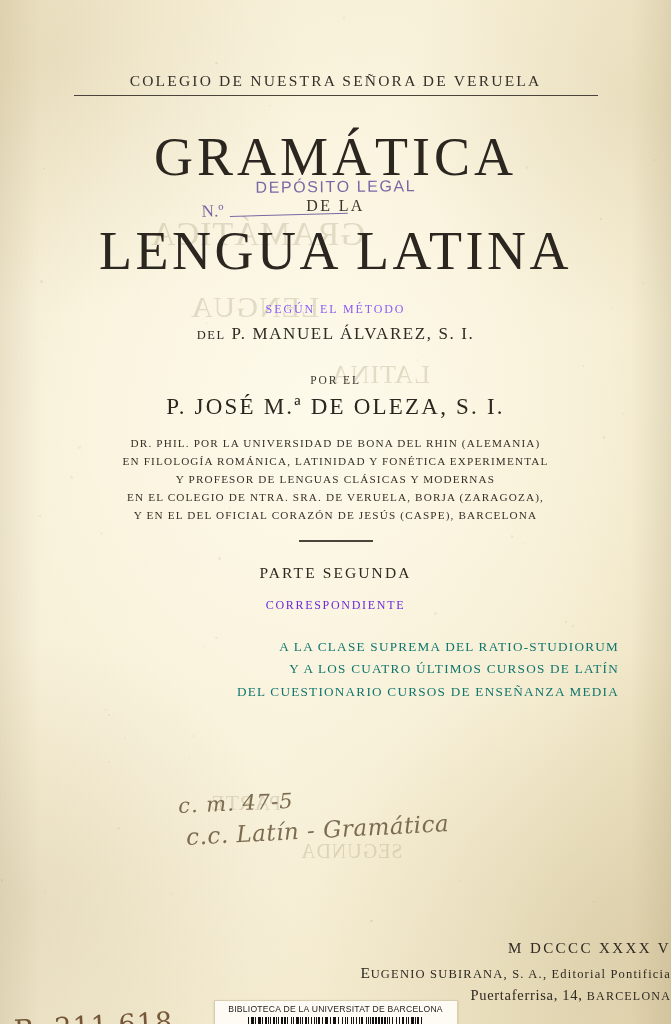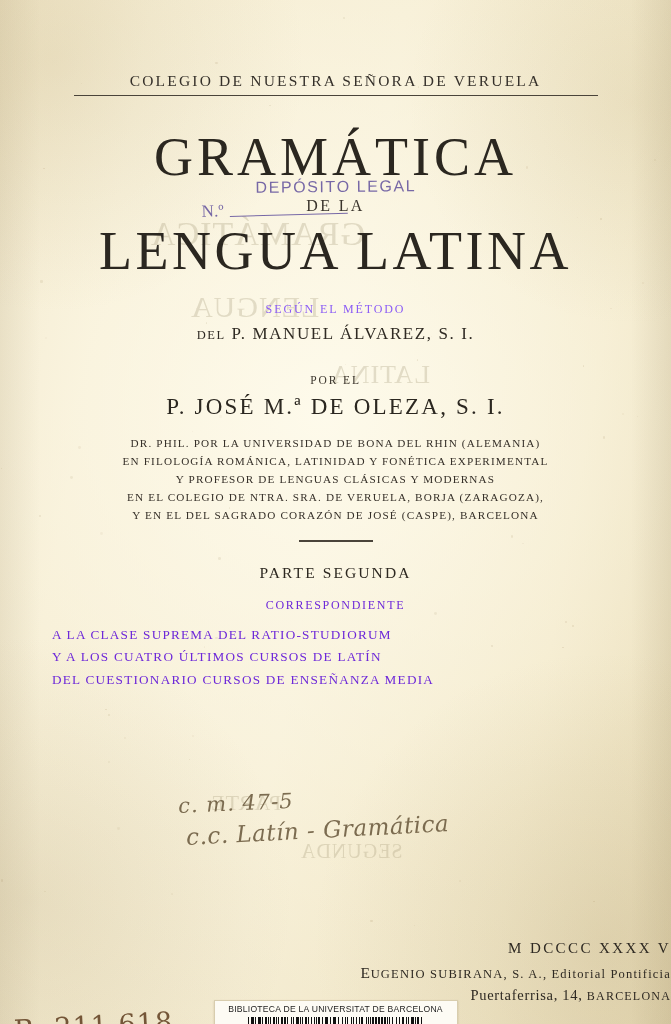--- a/index.html
+++ b/index.html
@@ -175,26 +175,26 @@
     color: #2d2821;
   }
   .correspondiente {
     text-align: center;
     margin-top: 16px;
     font-size: 12px;
     letter-spacing: 1.7px;
     color: #6d28d9;
   }
   .scope {
-    margin-top: 11px;
-    text-align: left;
+    margin-top: 23px;
+    text-align: right;
     font-size: 13.2px;
     letter-spacing: 1.25px;
     line-height: 1.72;
-    color: #6d28d9;
+    color: #0f766e;
   }
 
   
   .handwriting {
     position: absolute;
     left: 178px;
     top: 716px;
     color: #6b5a3e;
     font-family: "DejaVu Serif", serif;
     font-style: italic;
@@ -325,21 +325,21 @@
   </div>
 
   <div class="porel">POR EL</div>
   <div class="author-main">P. JOSÉ M.ª DE OLEZA, S. I.</div>
 
   <div class="credentials">
     <div>DR. PHIL. POR LA UNIVERSIDAD DE BONA DEL RHIN (ALEMANIA)</div>
     <div>EN FILOLOGÍA ROMÁNICA, LATINIDAD Y FONÉTICA EXPERIMENTAL</div>
     <div>Y PROFESOR DE LENGUAS CLÁSICAS Y MODERNAS</div>
     <div>EN EL COLEGIO DE NTRA. SRA. DE VERUELA, BORJA (ZARAGOZA),</div>
-    <div>Y EN EL DEL SAGRADO CORAZÓN DE JOSÉ (CASPE), BARCELONA</div>
+    <div>Y EN EL DEL OFICIAL CORAZÓN DE JESÚS (CASPE), BARCELONA</div>
   </div>
 
   <div class="rule-short"></div>
 
   <div class="part">PARTE SEGUNDA</div>
   <div class="correspondiente">CORRESPONDIENTE</div>
   <div class="scope">
     <div>A LA CLASE SUPREMA DEL RATIO-STUDIORUM</div>
     <div>Y A LOS CUATRO ÚLTIMOS CURSOS DE LATÍN</div>
     <div>DEL CUESTIONARIO CURSOS DE ENSEÑANZA MEDIA</div>

